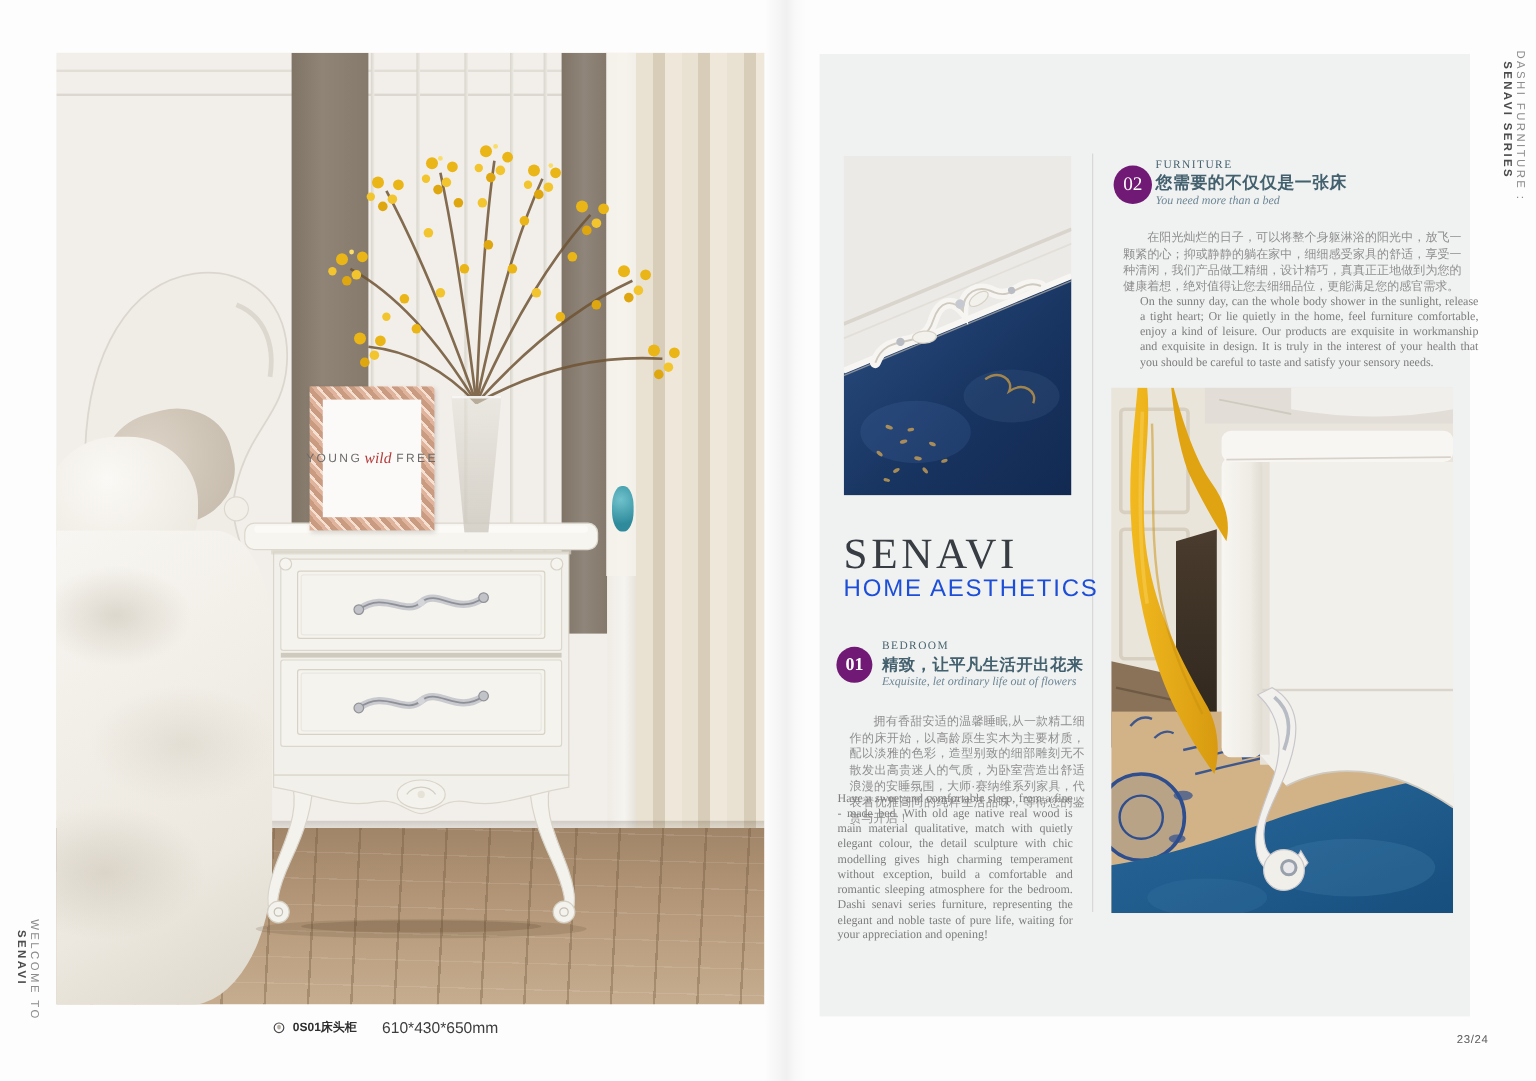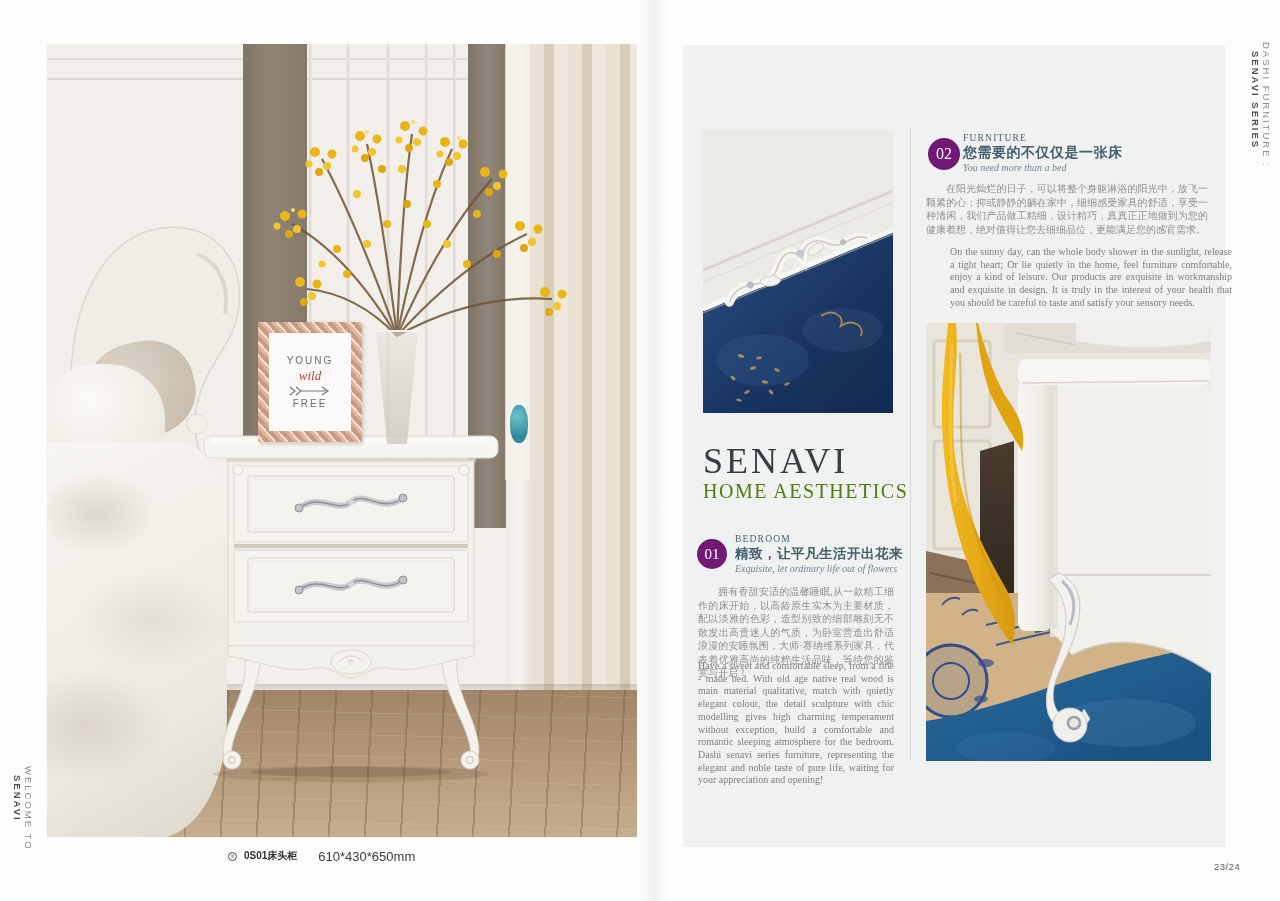--- a/index.html
+++ b/index.html
@@ -42,21 +42,21 @@
           background:
             radial-gradient(90px 60px at 30% 18%,rgba(215,209,197,.8),rgba(0,0,0,0) 70%),
             radial-gradient(110px 70px at 60% 45%,rgba(222,216,205,.7),rgba(0,0,0,0) 70%),
             radial-gradient(120px 80px at 25% 72%,rgba(210,203,190,.7),rgba(0,0,0,0) 70%),
             linear-gradient(150deg,#f8f6f2,#ece8df 70%,#ddd7cb);}
   .svg-abs{position:absolute;}
   
   .frame{position:absolute;left:211px;top:278px;width:104px;height:120px;box-sizing:border-box;padding:11px;
          background:repeating-linear-gradient(48deg,#e0b49c 0 3px,#f4dfd0 3px 5px,#c99c82 5px 9px);
          box-shadow:1px 2px 4px rgba(80,60,40,.25);}
-  .frame-mat{width:100%;height:100%;background:#fbfaf8;display:flex;flex-direction:column;
+  .frame-mat{width:100%;height:100%;background:#fbfaf8;display:flex;flex-direction:row;
          align-items:center;justify-content:center;gap:2px;}
   .frame-young,.frame-free{font-size:10px;letter-spacing:2px;color:#6b6b6b;}
   .frame-wild{font-family:"Liberation Serif",serif;font-style:italic;font-size:13px;color:#b53b3b;}
   
   .vase{position:absolute;left:325px;top:286px;width:50px;height:112px;
         clip-path:polygon(8% 0,92% 0,70% 100%,30% 100%);
         background:linear-gradient(180deg,rgba(228,225,217,.55),rgba(205,200,190,.8));
         border-top:2px solid rgba(255,255,255,.8);}
   
   .caption{position:absolute;left:228px;top:847px;height:18px;display:flex;align-items:center;gap:7px;}
@@ -72,40 +72,40 @@
   .pagenum{position:absolute;left:1214px;top:861px;font-size:9.5px;color:#5a5a5a;letter-spacing:.5px;}
   
   .gray-panel{position:absolute;left:683px;top:45px;width:542px;height:802px;background:#f0f1f1;}
   .divider{position:absolute;left:910px;top:128px;width:1px;height:632px;background:#d7d8d7;}
   .photo-detail{position:absolute;left:703px;top:130px;width:190px;height:283px;overflow:hidden;}
   .photo-corner{position:absolute;left:926px;top:323px;width:285px;height:438px;overflow:hidden;}
   
   .num-circle{position:absolute;width:32px;height:32px;border-radius:50%;background:#701a75;
         color:#fff;font-family:"Liberation Serif",serif;font-size:16px;display:flex;align-items:center;justify-content:center;}
   .circle-02{left:928px;top:138px;}
-  .circle-01{left:697px;top:539px;width:30px;height:30px;font-size:15px;}
+  .circle-01{left:697px;top:539px;width:30px;height:30px;font-size:15px;font-weight:bold;}
   .cat-label{position:absolute;font-family:"Liberation Serif",serif;font-size:9.5px;letter-spacing:1.2px;color:#48646f;}
   .cat-02{left:963px;top:133px;}
   .cat-01{left:735px;top:534px;}
   .sec-title{position:absolute;font-size:14px;font-weight:bold;color:#42606d;letter-spacing:.5px;}
   .title-02{left:963px;top:144px;}
   .title-01{left:735px;top:545px;font-size:13.5px;}
   .sec-sub{position:absolute;font-family:"Liberation Serif",serif;font-style:italic;font-size:10px;color:#6d8795;}
   .sub-02{left:963px;top:162px;}
   .sub-01{left:735px;top:563px;}
-  .body-cn{position:absolute;font-size:10px;line-height:13.5px;color:#8f8f8f;text-align:justify;text-indent:2em;margin:0;}
+  .body-cn{position:absolute;font-size:10px;line-height:13.5px;color:#8f8f8f;text-align:justify;text-indent:2em;margin:10px;}
   .body-en{position:absolute;font-family:"Liberation Serif",serif;font-size:10px;line-height:12.7px;color:#7d7d7d;text-align:justify;margin:0;}
   .cn-02{left:926px;top:182px;width:282px;}
   .en-02{left:950px;top:246px;width:282px;}
   .cn-01{left:698px;top:585px;width:196px;}
   .en-01{left:698px;top:660px;width:196px;}
   
   .brand{position:absolute;left:703px;top:443px;color:#383d43;}
   .brand-name{font-family:"Liberation Serif",serif;font-size:36px;letter-spacing:3px;line-height:36px;}
-  .brand-sub{font-family:Liberation Serif, serif;font-size:20px;letter-spacing:1.5px;line-height:24px;color:#4d7c0f;text-align:right;}
+  .brand-sub{font-family:Liberation Sans, sans-serif;font-size:20px;letter-spacing:1.5px;line-height:24px;color:#1d4ed8;text-align:right;}
 </style>
 </head>
 <body>
 
 <div class="spread">
 
   <div class="photo-left">
     <div class="wall-molding"></div>
     <div class="taupe-a"></div>
     <div class="taupe-b"></div>

